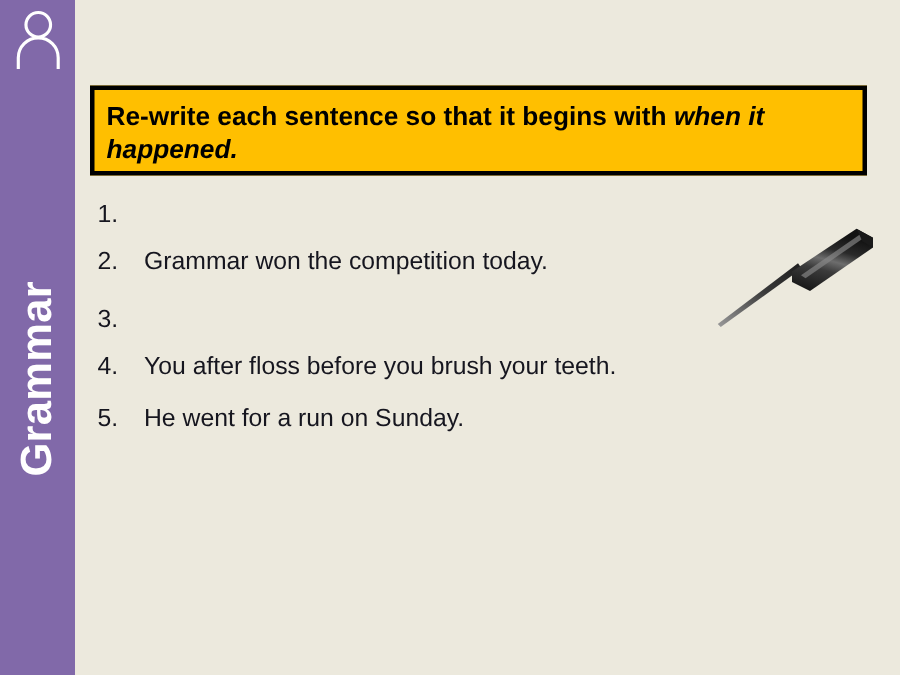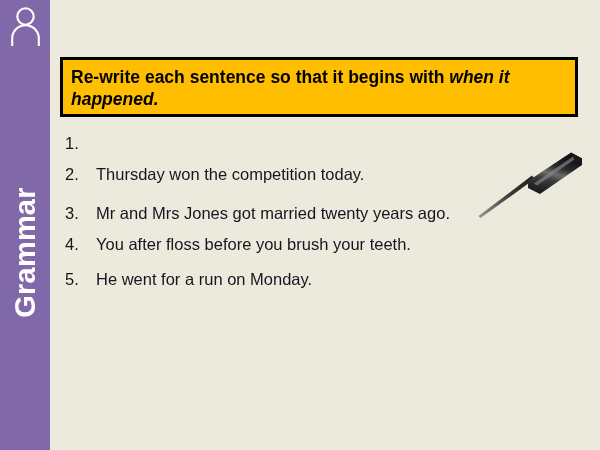--- a/index.html
+++ b/index.html
@@ -149,39 +149,38 @@
 
   <div id="list">
 
     <div class="list-item">
       <span class="item-num">1.</span>
     </div>
     <div class="gap-sm"></div>
 
     <div class="list-item">
       <span class="item-num">2.</span>
-      <span class="item-text">Thursday won the competition today.</span>
+      <span class="item-text">Grammar won the competition today.</span>
     </div>
     <div class="gap-md"></div>
 
     <div class="list-item">
       <span class="item-num">3.</span>
-      <span class="item-text w-narrow2">Mr and Mrs Jones got married twenty years ago.</span>
     </div>
     <div class="gap-sm"></div>
 
     <div class="list-item">
       <span class="item-num">4.</span>
       <span class="item-text">You after floss before you brush your teeth.</span>
     </div>
     <div class="gap-lg"></div>
 
     <div class="list-item">
       <span class="item-num">5.</span>
-      <span class="item-text">He went for a run on Monday.</span>
+      <span class="item-text">He went for a run on Sunday.</span>
     </div>
 
   </div>
 
   <span id="pen">
     <svg width="120" height="72" viewBox="0 0 120 72" xmlns="http://www.w3.org/2000/svg">
       <defs>
         <linearGradient id="tipgrad" x1="0" y1="1" x2="1" y2="0">
           <stop offset="0" stop-color="#9a9a9a"></stop>
           <stop offset="0.55" stop-color="#3a3a3a"></stop>

